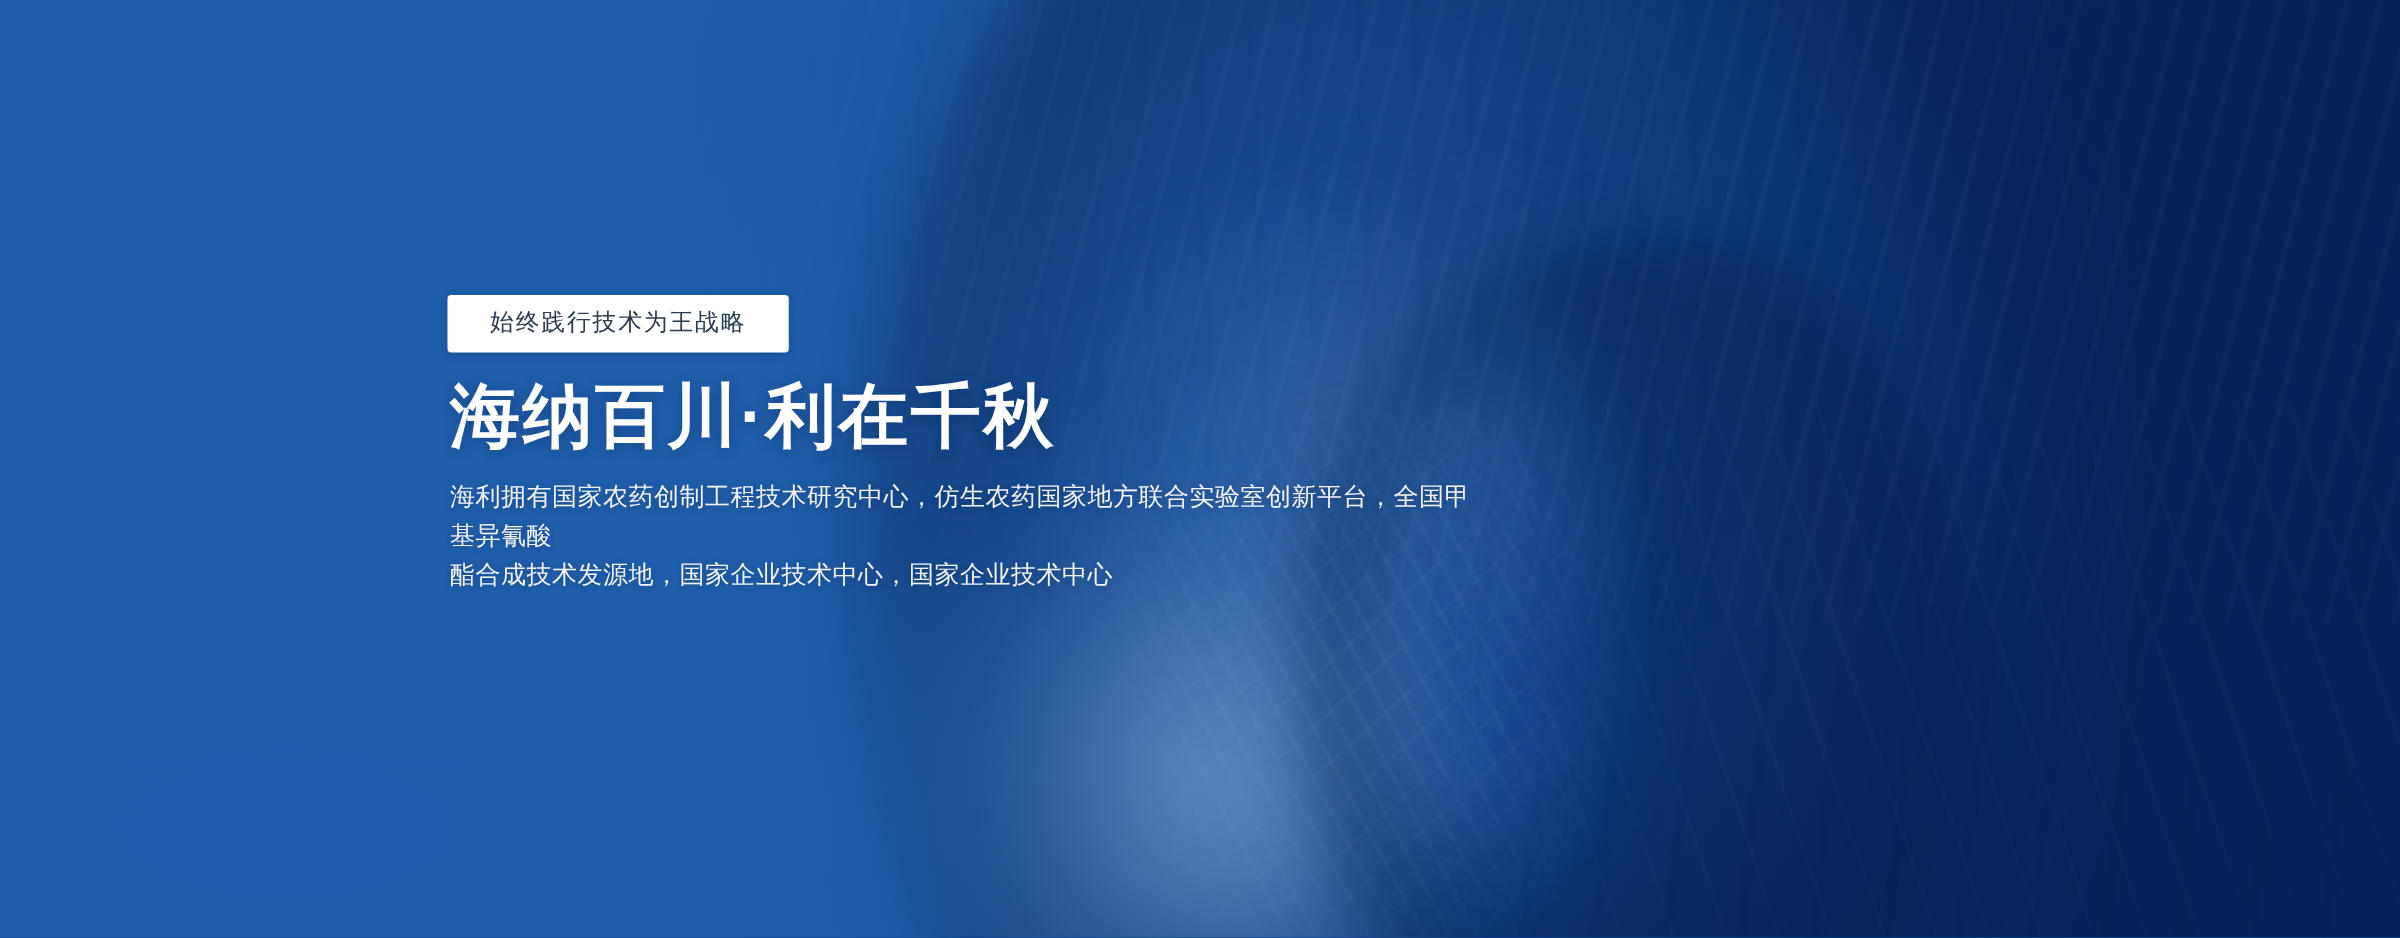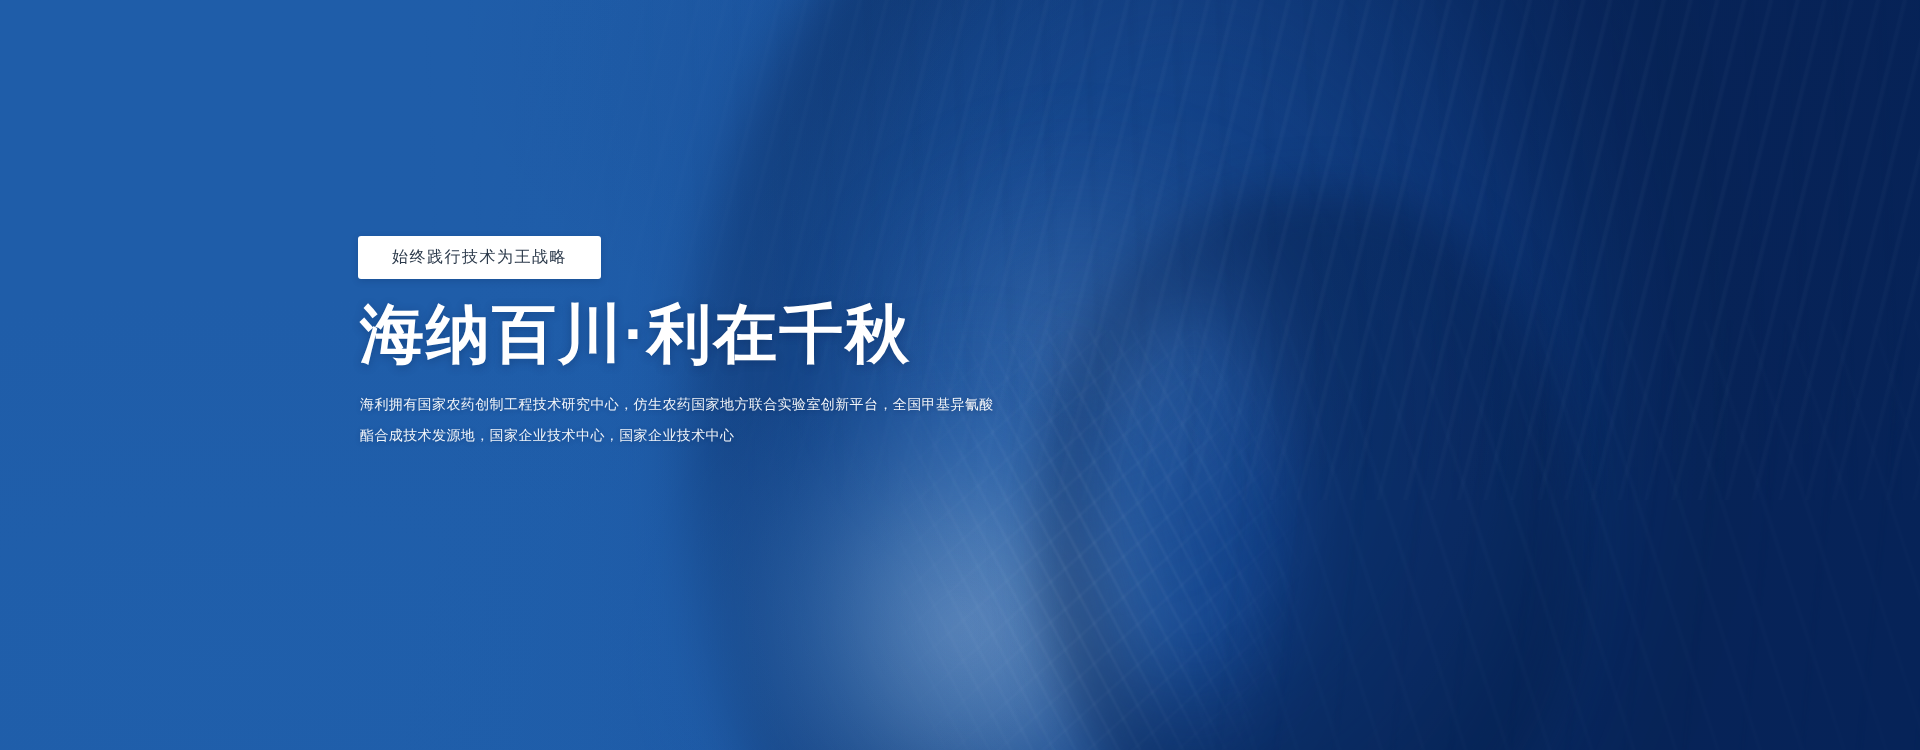--- a/index.html
+++ b/index.html
@@ -223,44 +223,44 @@
     position: absolute;
     left: 358px;
     top: 236px;
     width: 920px;
   }
 
   .tagline-badge {
     display: inline-block;
     background: #ffffff;
     color: #2c3a4b;
-    font-size: 16px;
+    font-size: 19px;
     line-height: 1;
     letter-spacing: 1.5px;
     padding: 13px 34px 14px 34px;
     border-radius: 3px;
     white-space: nowrap;
     box-shadow: 0 2px 7px rgba(3,26,64,0.18);
   }
 
   .hero-title {
     margin: 20px 0 0 2px;
     color: #ffffff;
-    font-size: 64px;
+    font-size: 56px;
     font-weight: bold;
     line-height: 1.12;
     letter-spacing: 2px;
     white-space: nowrap;
     text-shadow: 0 2px 10px rgba(4,28,70,0.30);
   }
 
   .hero-desc {
     margin: 18px 0 0 2px;
     color: rgba(255,255,255,0.94);
-    font-size: 14px;
+    font-size: 20px;
     line-height: 31px;
     letter-spacing: 0.4px;
     max-width: 830px;
     text-shadow: 0 1px 5px rgba(4,28,70,0.32);
   }
   .hero-desc .desc-line {
     display: block;
   }
 </style>
 </head>

